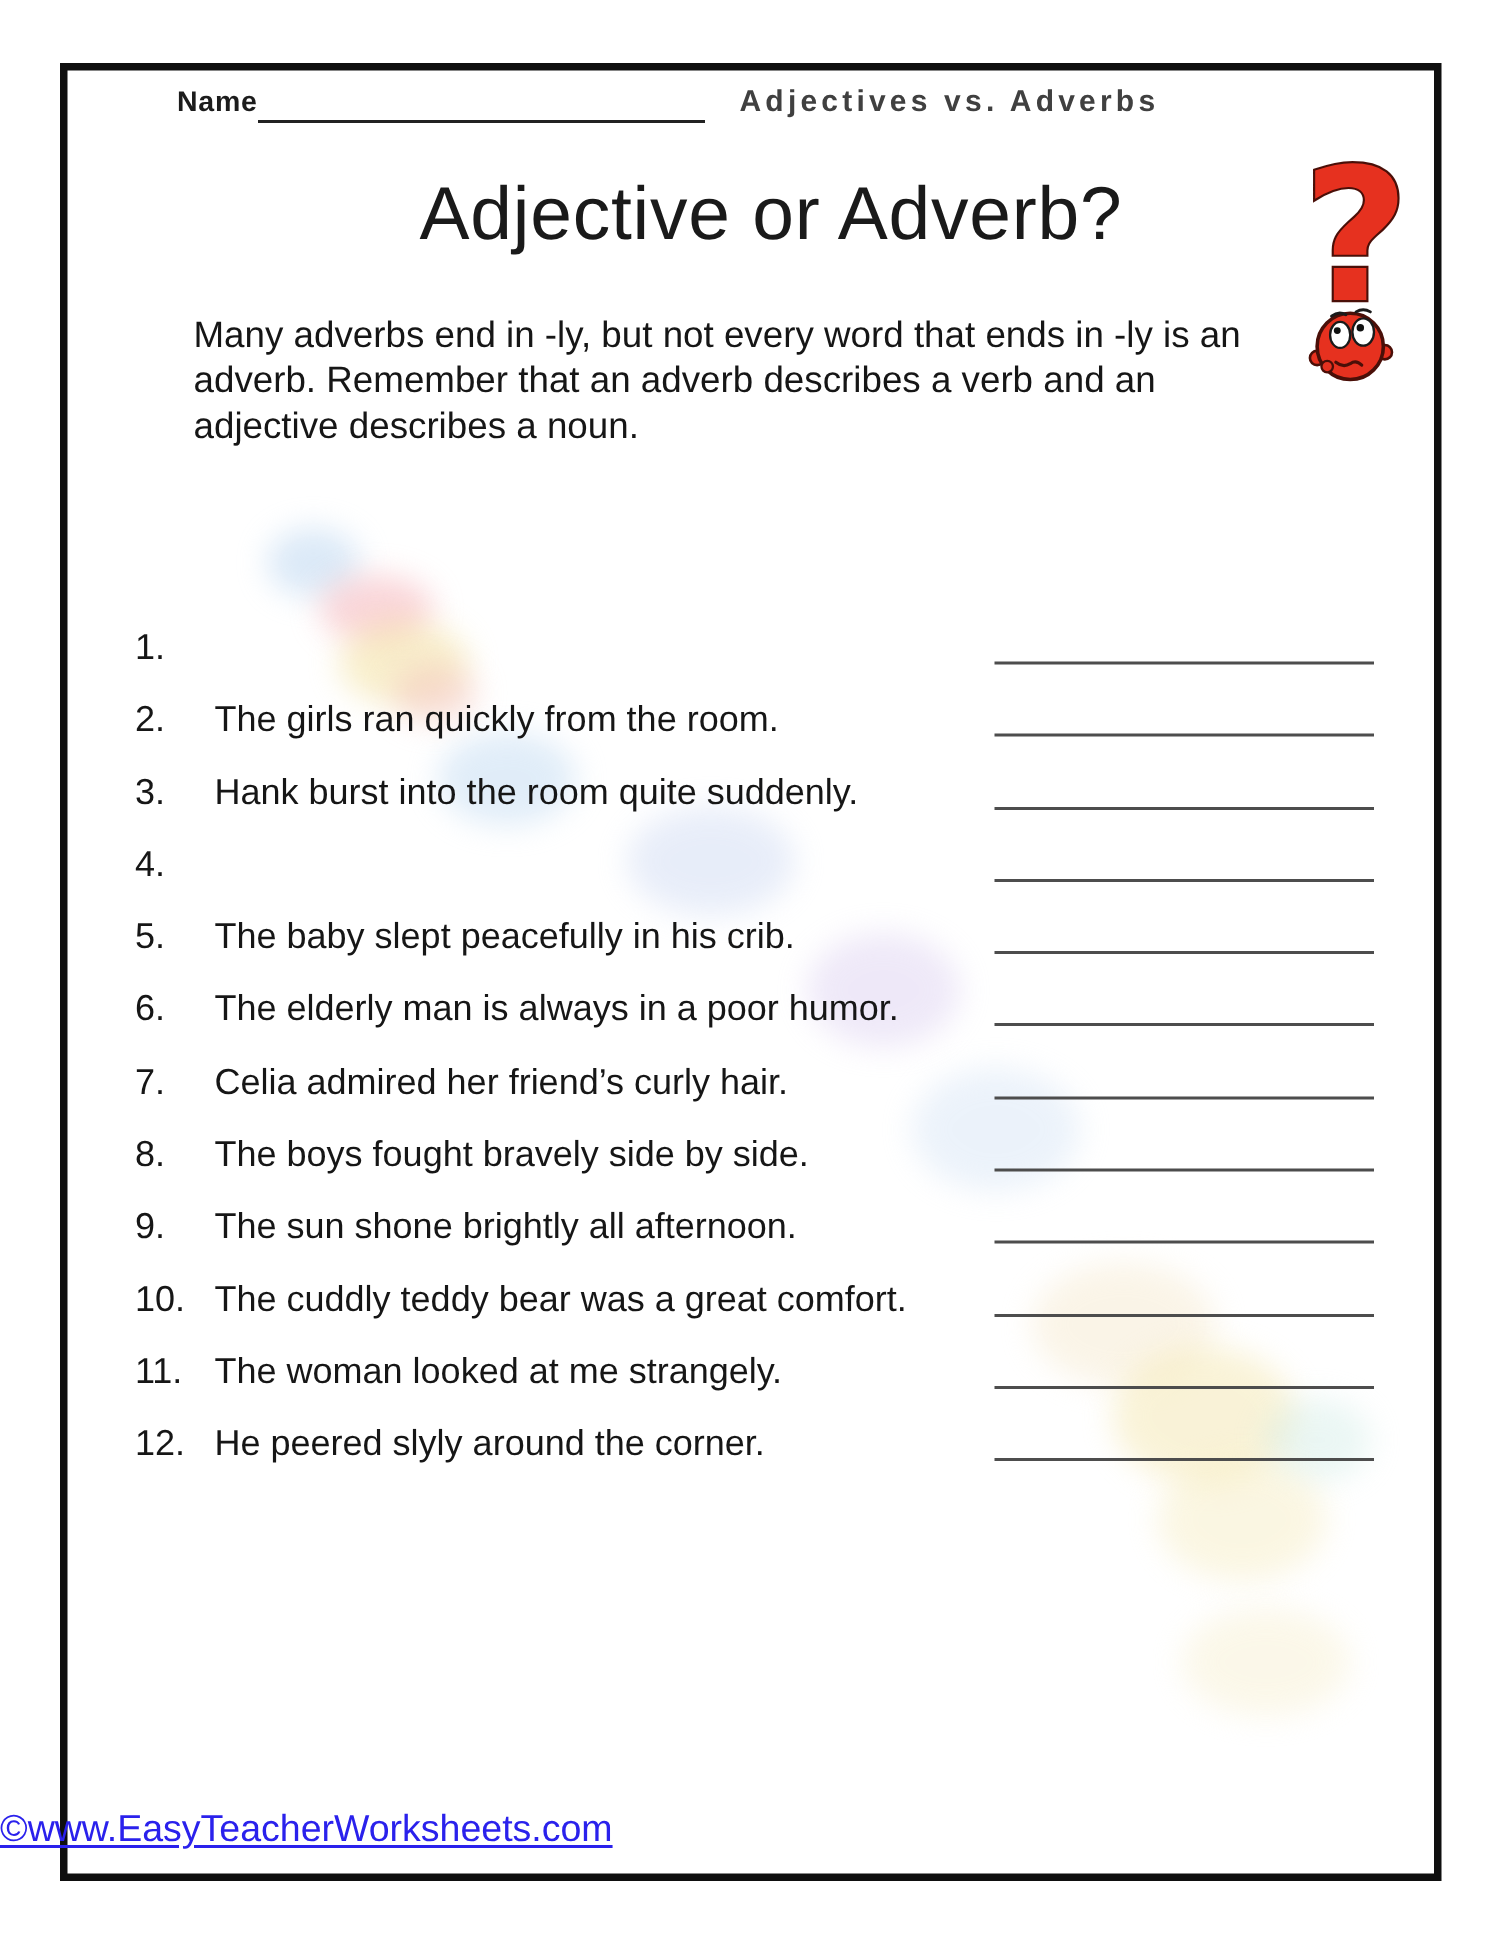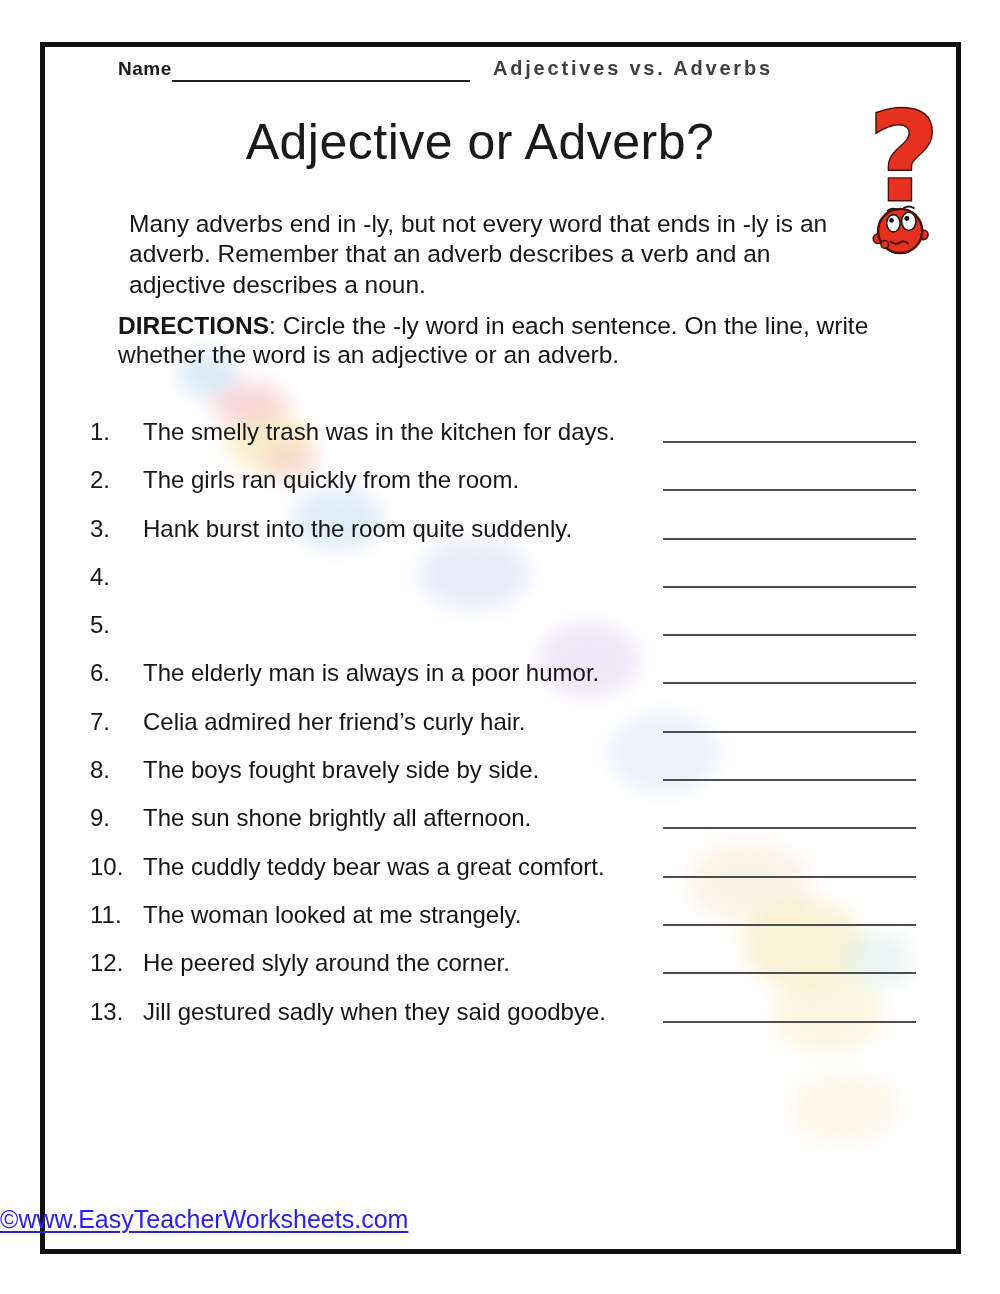--- a/index.html
+++ b/index.html
@@ -30,20 +30,21 @@
   .topic{
     position:absolute;left:493px;top:57px;
     font-size:20px;font-weight:bold;color:#404040;letter-spacing:2.8px;
     white-space:nowrap;
   }
   
   .title{
     position:absolute;left:0;top:113px;width:960px;margin:0;
     text-align:center;font-size:50px;font-weight:normal;color:#1a1a1a;
     letter-spacing:.5px;
+    padding-left:34px;
   }
   
   .mascot{position:absolute;left:856px;top:104px;width:96px;height:156px;}
   
   .intro{
     position:absolute;left:118px;top:198px;width:760px;margin:11px;
     font-size:24.5px;line-height:30.4px;color:#161616;
   }
   .directions{
     position:absolute;left:118px;top:312px;width:810px;margin:0;
@@ -115,44 +116,43 @@
       <circle cx="37" cy="121" r="2.4" fill="#111"></circle>
       <circle cx="53" cy="119" r="2.6" fill="#111"></circle>
       <path d="M33 111 q 5 -4 10 -1" stroke="#1a1a1a" stroke-width="2" fill="none" stroke-linecap="round"></path>
       <path d="M50 108 q 5 -3 10 0" stroke="#1a1a1a" stroke-width="2" fill="none" stroke-linecap="round"></path>
       <path d="M36 143 q 5 4 10 1 q 4 -3 8 1" stroke="#4a0f08" stroke-width="2.2" fill="none" stroke-linecap="round"></path>
       <circle cx="30" cy="146" r="4" fill="#e6311f" stroke="#4a0f08" stroke-width="1.6"></circle>
     </svg>
 
     <p class="intro">Many adverbs end in -ly, but not every word that ends in -ly is an<br>adverb. Remember that an adverb describes a verb and an<br>adjective describes a noun.</p>
 
-    <p class="directions"><b>DIRECTIONS</b><span>: Circle the -ly word in each sentence. On the line, write<br>whether the word is an adjective or an adverb.</span></p>
 
     <div class="qlist">
       <div class="qrow">
           <span class="qnum">1.</span>
-          <span class="qtext">The smelly trash was in the kitchen for days.</span>
           <span class="qline"></span>
         </div>
       <div class="qrow">
           <span class="qnum">2.</span>
           <span class="qtext">The girls ran quickly from the room.</span>
           <span class="qline"></span>
         </div>
       <div class="qrow">
           <span class="qnum">3.</span>
           <span class="qtext">Hank burst into the room quite suddenly.</span>
           <span class="qline"></span>
         </div>
       <div class="qrow">
           <span class="qnum">4.</span>
           <span class="qline"></span>
         </div>
       <div class="qrow">
           <span class="qnum">5.</span>
+          <span class="qtext">The baby slept peacefully in his crib.</span>
           <span class="qline"></span>
         </div>
       <div class="qrow">
           <span class="qnum">6.</span>
           <span class="qtext">The elderly man is always in a poor humor.</span>
           <span class="qline"></span>
         </div>
       <div class="qrow">
           <span class="qnum">7.</span>
           <span class="qtext">Celia admired her friend’s curly hair.</span>
@@ -176,25 +176,20 @@
       <div class="qrow">
           <span class="qnum">11.</span>
           <span class="qtext">The woman looked at me strangely.</span>
           <span class="qline"></span>
         </div>
       <div class="qrow">
           <span class="qnum">12.</span>
           <span class="qtext">He peered slyly around the corner.</span>
           <span class="qline"></span>
         </div>
-      <div class="qrow">
-          <span class="qnum">13.</span>
-          <span class="qtext">Jill gestured sadly when they said goodbye.</span>
-          <span class="qline"></span>
-        </div>
     </div>
 
     <div class="footer">
       <a>©www.EasyTeacherWorksheets.com</a>
     </div>
 
   </div>
 </div>
 
 </body></html>

